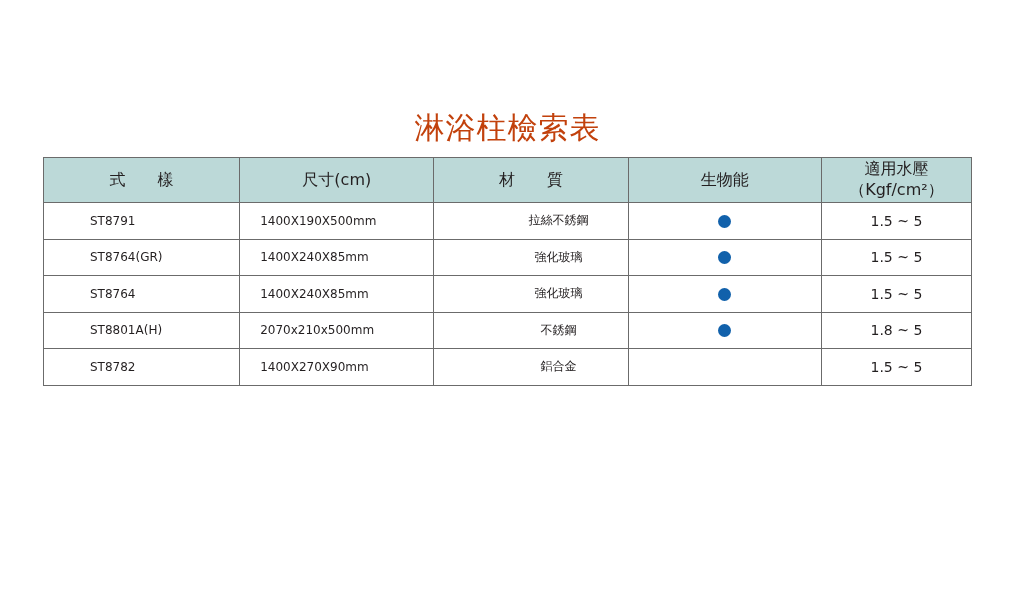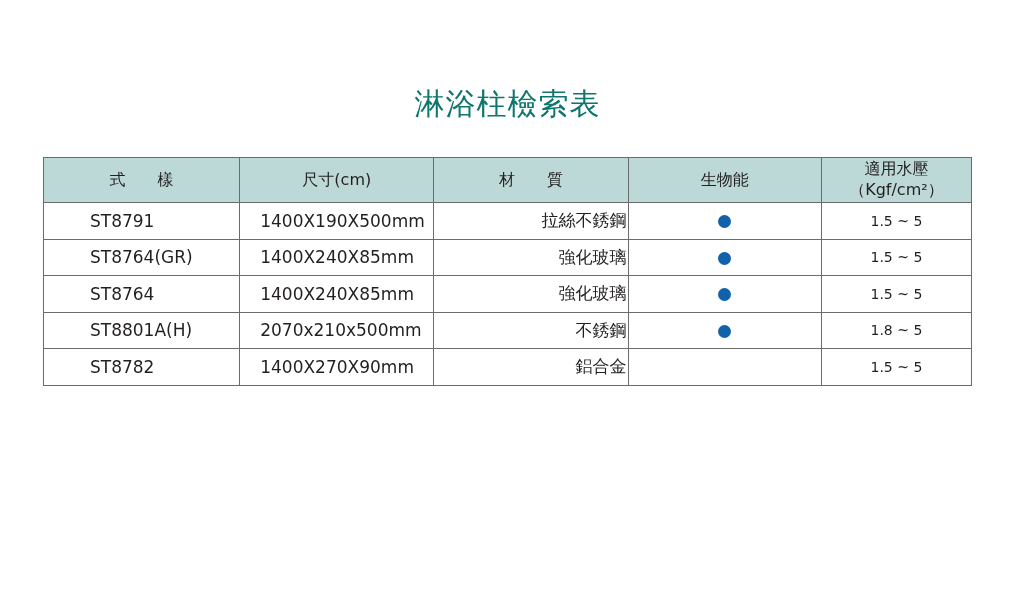--- a/index.html
+++ b/index.html
@@ -13,26 +13,26 @@
     font-family: "Liberation Sans", sans-serif;
     overflow: hidden;
   }
   #page {
     position: relative;
     width: 1015px;
     height: 600px;
   }
   #title {
     position: absolute;
-    top: 84px;
+    top: 108px;
     left: 0;
     width: 1015px;
     text-align: center;
     font-size: 30px;
-    color: #0f766e;
+    color: #c2410c;
     letter-spacing: 1px;
     font-family: "DejaVu Sans", sans-serif;
   }
   #table-wrap {
     position: absolute;
     top: 157px;
     left: 43px;
     width: 877px;
   }
   table {
@@ -47,35 +47,35 @@
     background: #bcd9d8;
     height: 37px;
     font-size: 16px;
     font-weight: normal;
     color: #231f20;
     text-align: center;
     font-family: "DejaVu Sans", sans-serif;
   }
   td {
     height: 33.5px;
-    font-size: 17px;
+    font-size: 12px;
     color: #231f20;
     font-family: "DejaVu Sans", sans-serif;
   }
   td.model {
     padding-left: 46px;
     text-align: left;
   }
   td.size {
     padding-left: 20px;
     text-align: left;
   }
   td.material {
     padding-left: 56px;
-    text-align: right;
+    text-align: center;
   }
   td.bio {
     text-align: center;
   }
   td.pressure {
     text-align: center;
     font-size: 14px;
     margin-left: 23px;
   }
   .dot {

